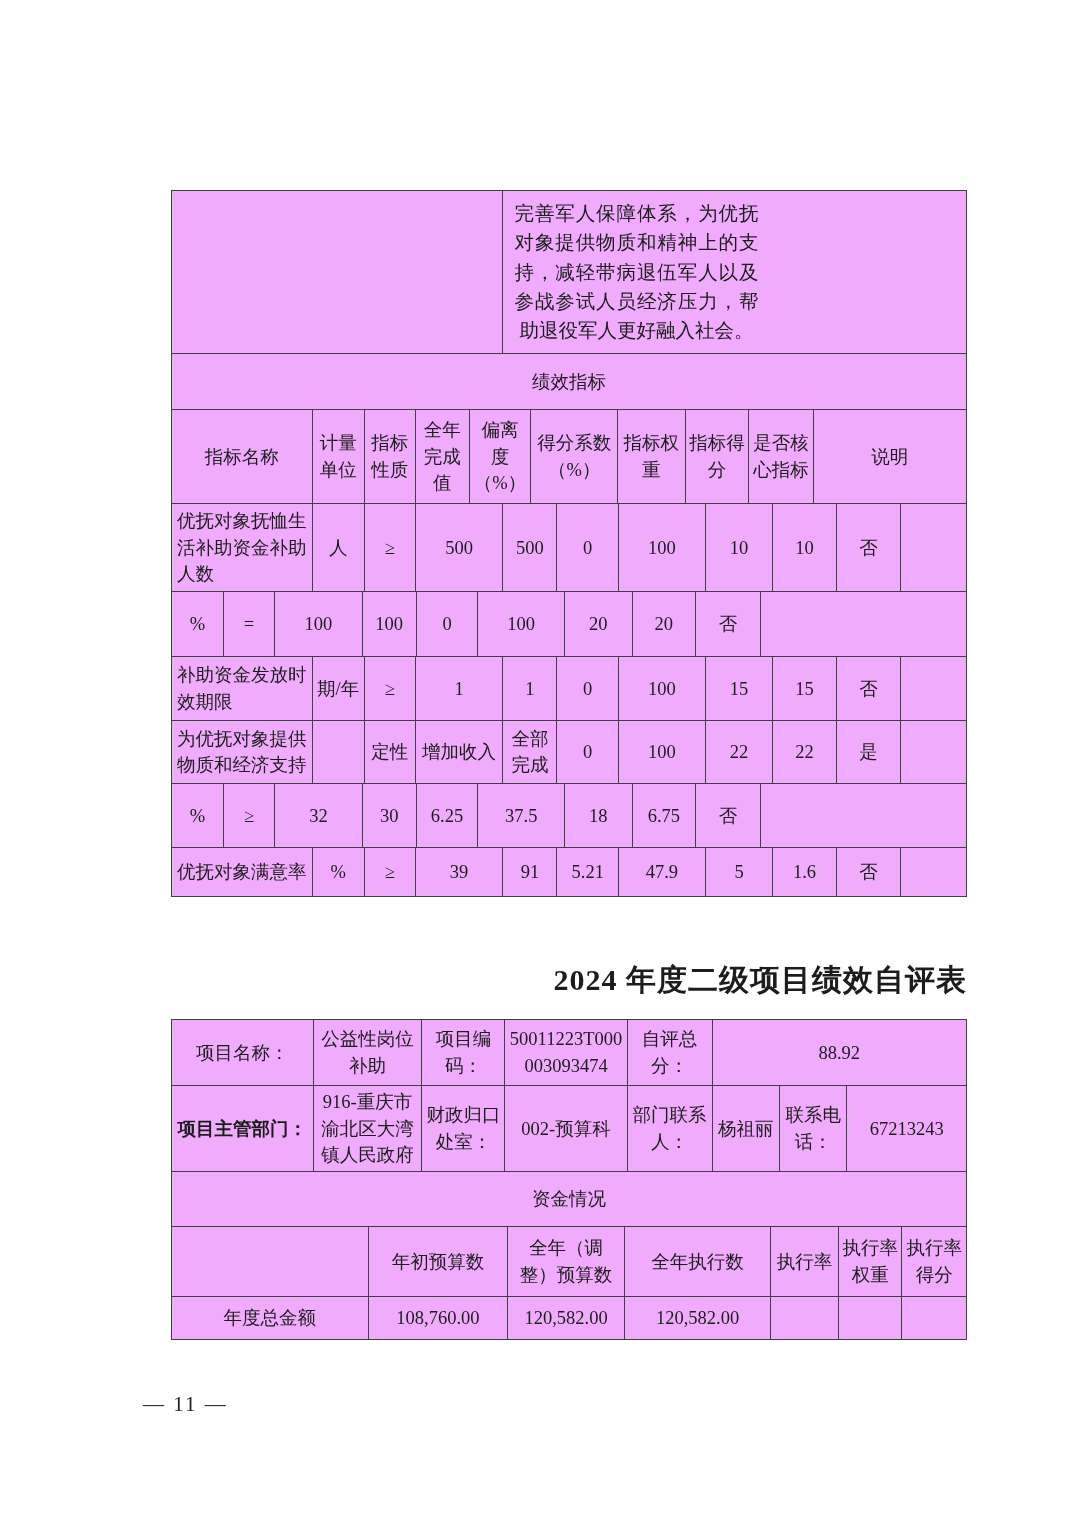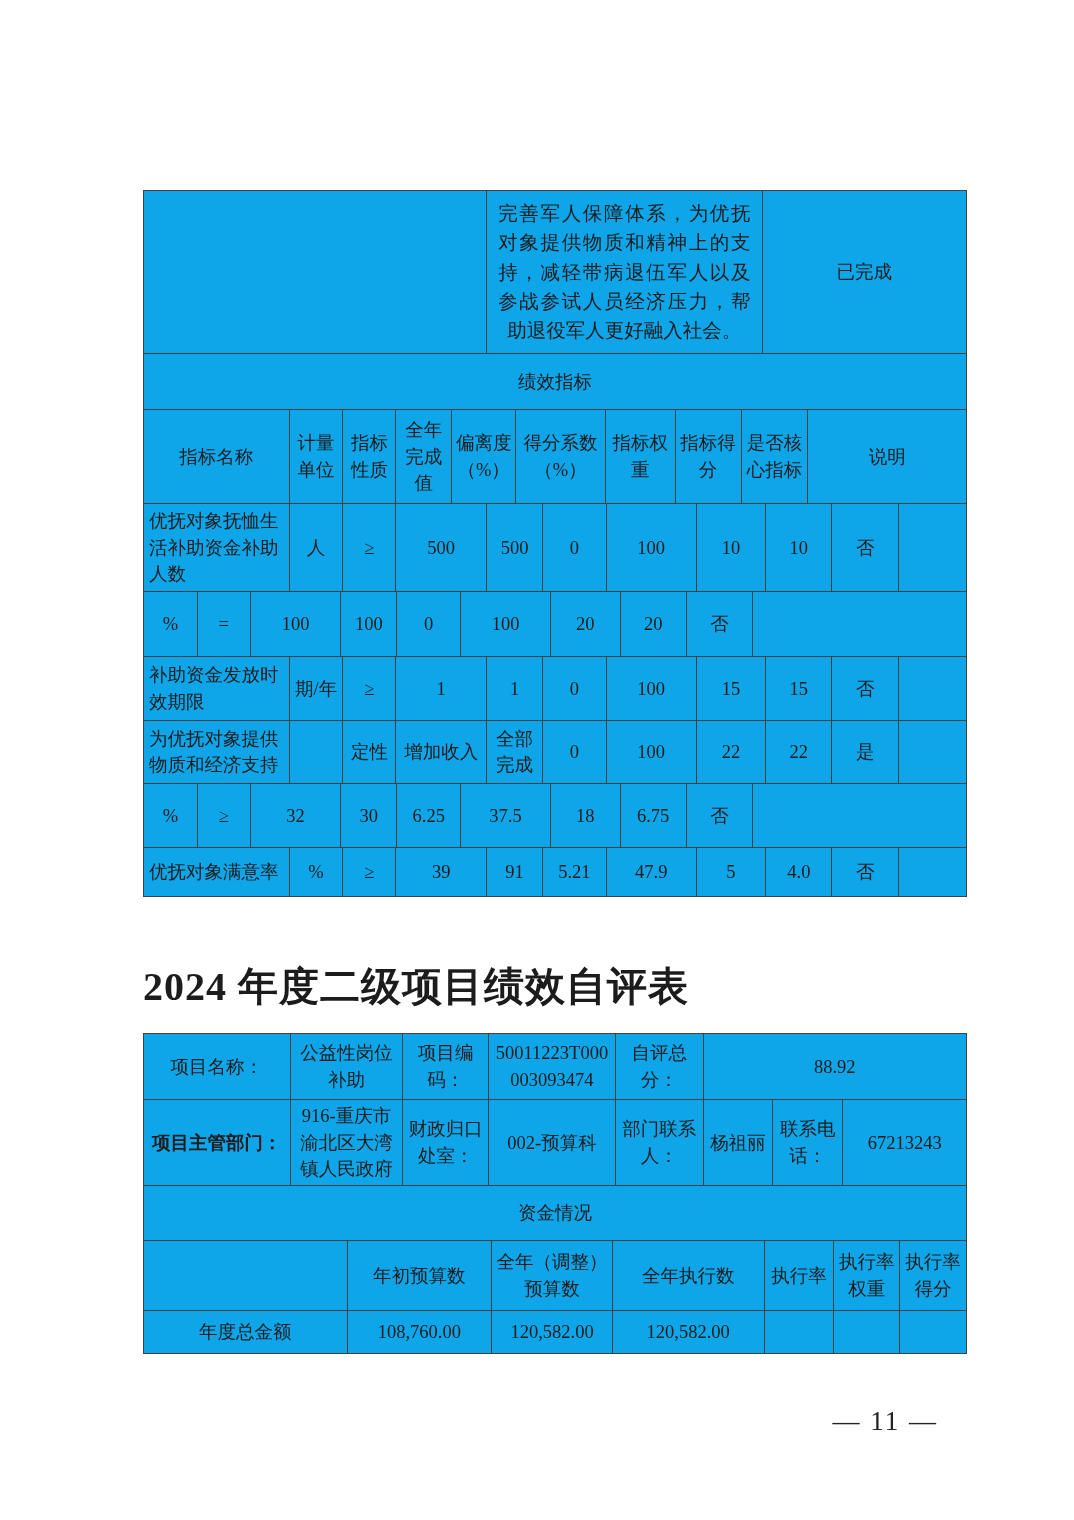--- a/index.html
+++ b/index.html
@@ -1,21 +1,21 @@
 <!DOCTYPE html>
 <html><head>
 <meta charset="utf-8">
 <style>
   html,body{margin:0;padding:0;}
   body{
     width:1074px;height:1520px;background:#ffffff;position:relative;
     font-family:"Liberation Serif","DejaVu Serif",serif;color:#1c1c1c;
   }
   .content{position:absolute;left:143px;top:190px;width:824px;}
-  .doc-table{border:1.5px solid #404040;box-sizing:border-box;background:#0ea5e9;}
+  .doc-table{border:1.5px solid #404040;box-sizing:border-box;background:#f0abfc;margin-left:28px;}
   .tr{display:flex;box-sizing:border-box;border-bottom:1.4px solid #404040;}
   .doc-table .tr:last-child{border-bottom:none;}
   .td{
     box-sizing:border-box;border-right:1.4px solid #404040;
     display:flex;align-items:center;justify-content:center;
     text-align:center;font-size:18.5px;line-height:1.42;
     padding:2px 3px;word-break:break-all;
   }
   .tr .td:last-child{border-right:none;}
 
@@ -33,55 +33,54 @@
   .w9{flex:0 0 8.13%;} .w10{flex:1;}
 
   .desc{
     display:block;text-align:justify;text-align-last:center;
     padding:8px 11px;font-size:19.5px;line-height:1.5;
   }
   .name{justify-content:flex-start;text-align:left;padding-left:5px;}
 
   
   .main-title{
-    margin:62px 0 18px;text-align:left;font-size:40px;font-weight:bold;
+    margin:62px 0 18px;text-align:right;font-size:30px;font-weight:bold;
     letter-spacing:1px;line-height:1.4;
   }
 
   
   .p1{min-height:66px;} .p2{min-height:86px;} .p3{min-height:55px;}
   .p4{min-height:70px;} .p5{min-height:42px;}
 
   .u0{flex:0 0 17.84%;} .u1{flex:0 0 13.71%;} .u2{flex:0 0 10.44%;}
   .u3{flex:0 0 15.41%;} .u4{flex:0 0 10.68%;} .u5{flex:1;}
 
   .v0{flex:0 0 17.84%;font-weight:bold;} .v1{flex:0 0 13.71%;} .v2{flex:0 0 10.44%;}
   .v3{flex:0 0 15.41%;} .v4{flex:0 0 10.68%;} .v5{flex:0 0 8.50%;}
   .v6{flex:0 0 8.50%;} .v7{flex:1;}
 
   .f0{flex:0 0 24.76%;} .f1{flex:0 0 17.60%;} .f2{flex:0 0 14.68%;}
   .f3{flex:0 0 18.45%;} .f4{flex:0 0 8.50%;} .f5{flex:0 0 8.01%;}
   .f6{flex:1;}
 
   .pagenum{
-    margin-top:52px;text-align:right;padding-right:29px;
-    font-size:27px;letter-spacing:2px;color:#222;
+    margin-top:52px;padding-right:29px;
+    font-size:21px;letter-spacing:2px;color:#222;
   }
 </style>
 </head>
 <body>
 
 <div class="content">
 
   <div class="doc-table">
 
     <div class="tr rA">
       <div class="td wa0"></div>
       <div class="td wa1 desc">完善军人保障体系，为优抚对象提供物质和精神上的支持，减轻带病退伍军人以及参战参试人员经济压力，帮助退役军人更好融入社会。</div>
-      <div class="td wa2">已完成</div>
     </div>
 
     <div class="tr rB">
       <div class="td full">绩效指标</div>
     </div>
 
     <div class="tr rH">
       <div class="td w0">指标名称</div>
       <div class="td w1">计量单位</div>
       <div class="td w2">指标性质</div>
@@ -164,21 +163,21 @@
 
     <div class="tr r5">
       <div class="td w0 name">优抚对象满意率</div>
       <div class="td w1">%</div>
       <div class="td w2">≥</div>
       <div class="td w3">39</div>
       <div class="td w4">91</div>
       <div class="td w5">5.21</div>
       <div class="td w6">47.9</div>
       <div class="td w7">5</div>
-      <div class="td w8">4.0</div>
+      <div class="td w8">1.6</div>
       <div class="td w9">否</div>
       <div class="td w10"></div>
     </div>
 
   </div>
 
   <div class="main-title">2024 年度二级项目绩效自评表</div>
 
   <div class="doc-table">
 

